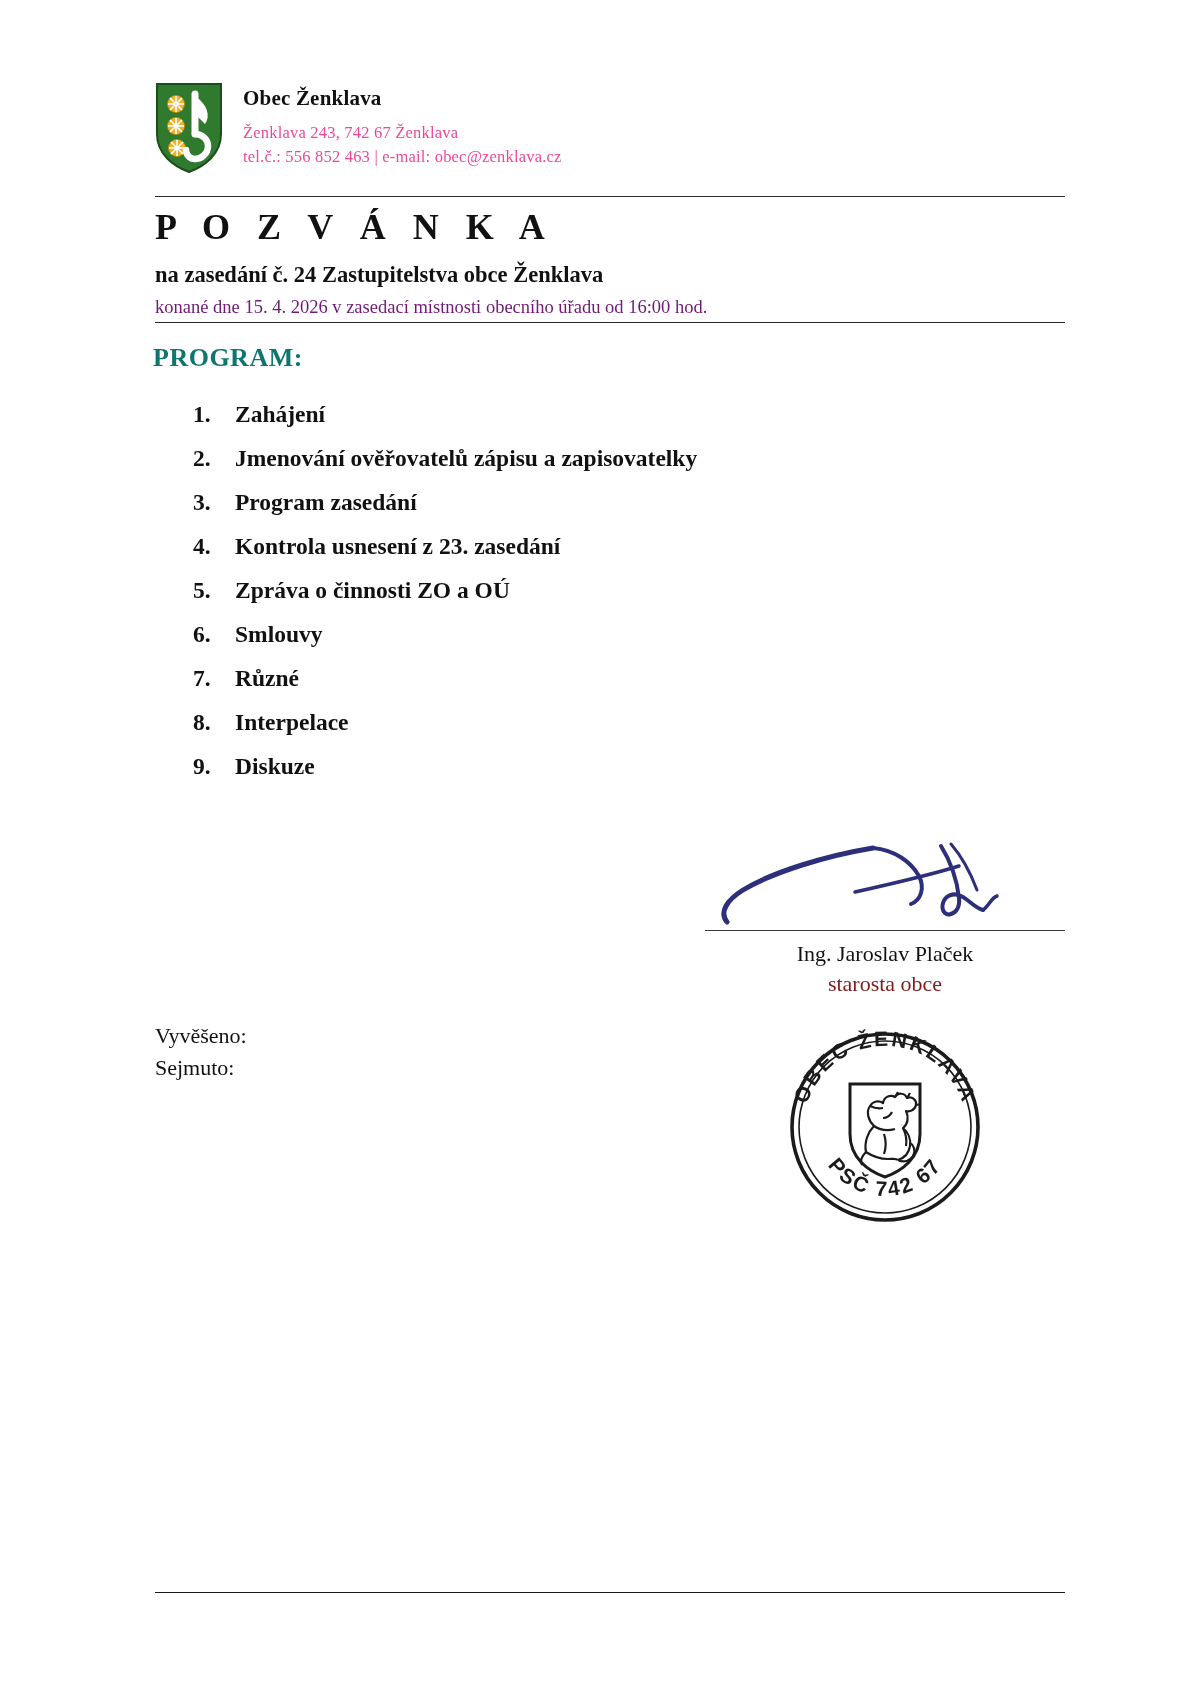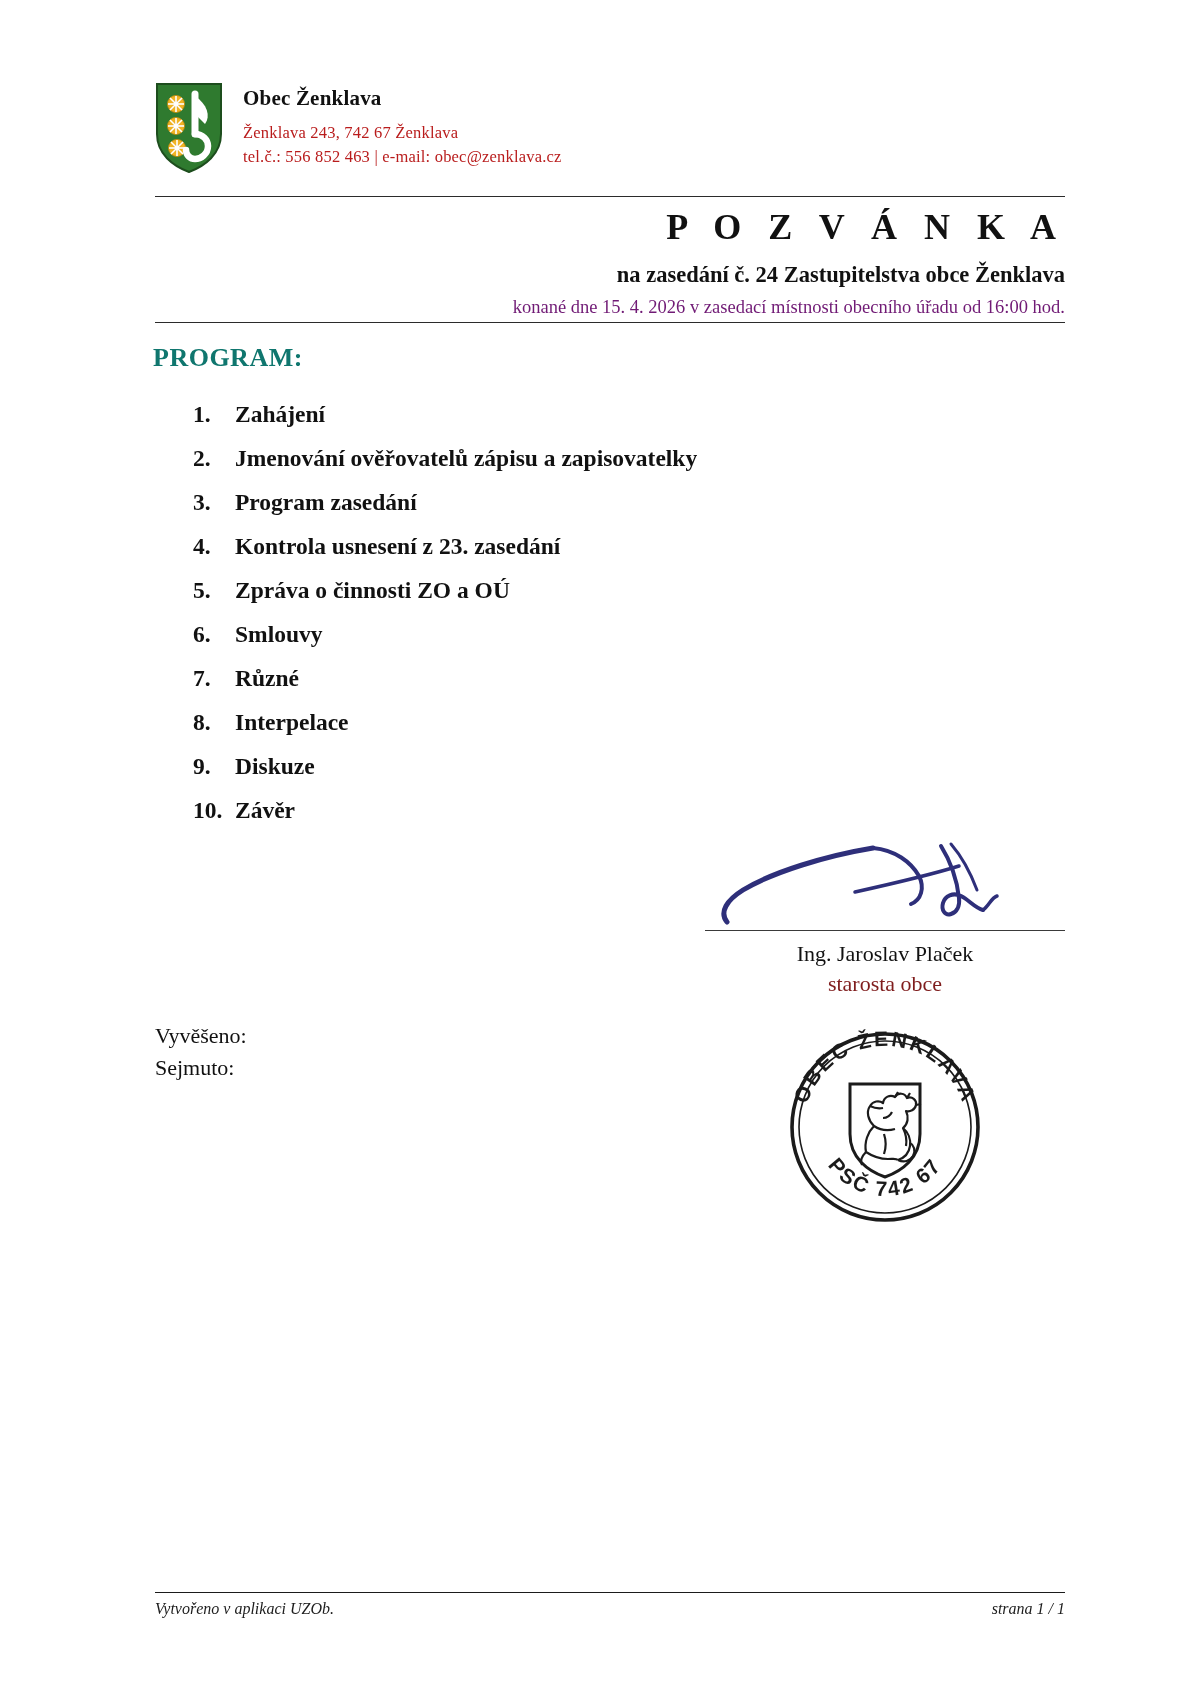--- a/index.html
+++ b/index.html
@@ -43,21 +43,21 @@
     font-weight: bold;
     font-size: 21px;
     letter-spacing: 0.2px;
     color: #111;
     margin-bottom: 10px;
   }
   .org-line {
     font-family: "Liberation Serif", serif;
     font-size: 16.5px;
     line-height: 1.45;
-    color: #b91c1c;
+    color: #ec4899;
     letter-spacing: 0.2px;
   }
 
   
   .rule {
     position: absolute;
     left: 100px;
     width: 910px;
     height: 0;
     border-top: 1.3px solid #2b2b2b;
@@ -65,21 +65,21 @@
   .rule-top    { top: 196px; }
   .rule-mid    { top: 322px; }
   .rule-footer { top: 1592px; border-top: 1.6px solid #1b1b1b; }
 
   
   .titleblock {
     position: absolute;
     left: 100px;
     top: 206px;
     width: 910px;
-    text-align: right;
+    text-align: left;
   }
   .doc-title {
     font-family: "Liberation Serif", serif;
     font-weight: bold;
     font-size: 36px;
     letter-spacing: 9px;
     color: #111;
     margin-bottom: 14px;
   }
   .doc-subtitle {
@@ -301,24 +301,20 @@
         <span class="item-label">Různé</span>
       </li>
       <li class="program-item">
         <span class="item-num">8.</span>
         <span class="item-label">Interpelace</span>
       </li>
       <li class="program-item">
         <span class="item-num">9.</span>
         <span class="item-label">Diskuze</span>
       </li>
-      <li class="program-item">
-        <span class="item-num">10.</span>
-        <span class="item-label">Závěr</span>
-      </li>
     </ol>
 
   <div class="sig-left">
     <div>Vyvěšeno:</div>
     <div>Sejmuto:</div>
   </div>
 
   <div class="sig-right">
     <div class="sig-ink">
       <svg width="360" height="90" viewBox="0 0 360 90">
@@ -371,18 +367,14 @@
         <path d="M123 106 C126 112 127 118 126 124"></path>
         <path d="M118 138 C124 141 130 139 133 134 C136 129 134 123 130 121"></path>
         <path d="M86 130 C82 134 80 139 82 143"></path>
         <path d="M104 112 C106 118 106 126 104 132"></path>
         <path d="M112 90 C110 94 107 96 103 96"></path>
       </g>
     </g>
   </svg>
 
   <div class="rule rule-footer"></div>
-  <div class="footer">
-    <span>Vytvořeno v aplikaci UZOb.</span>
-    <span>strana 1 / 1</span>
-  </div>
 
 </div>
 
 </body></html>

